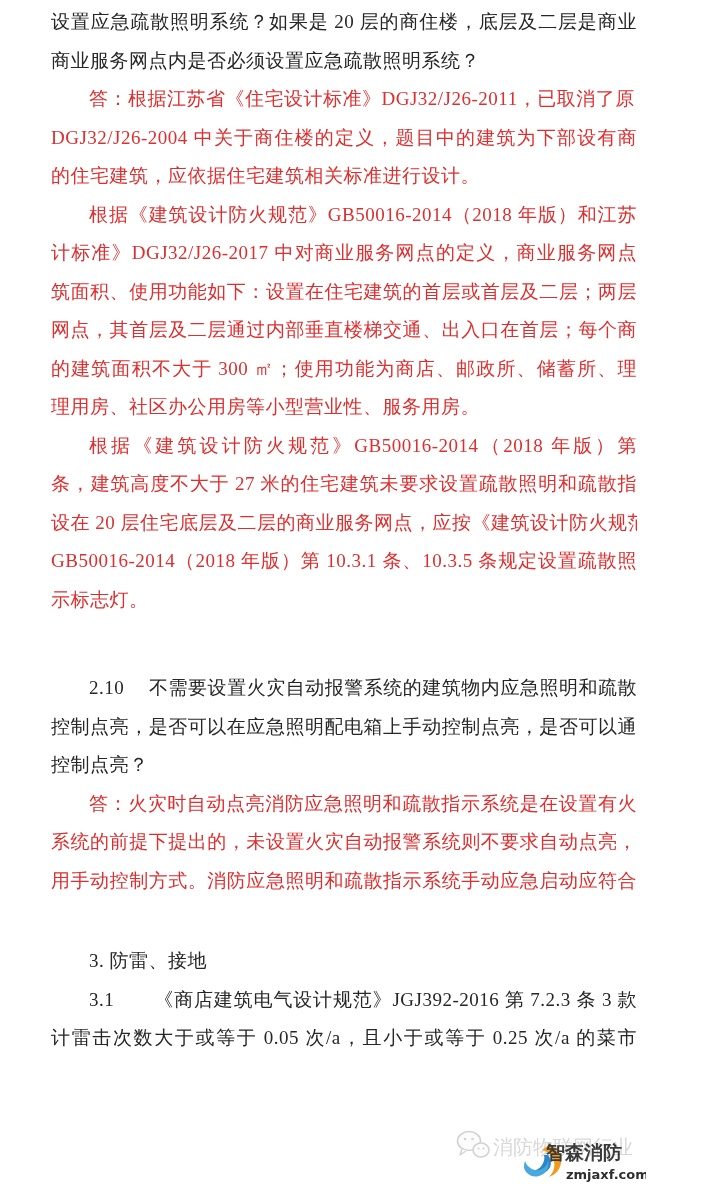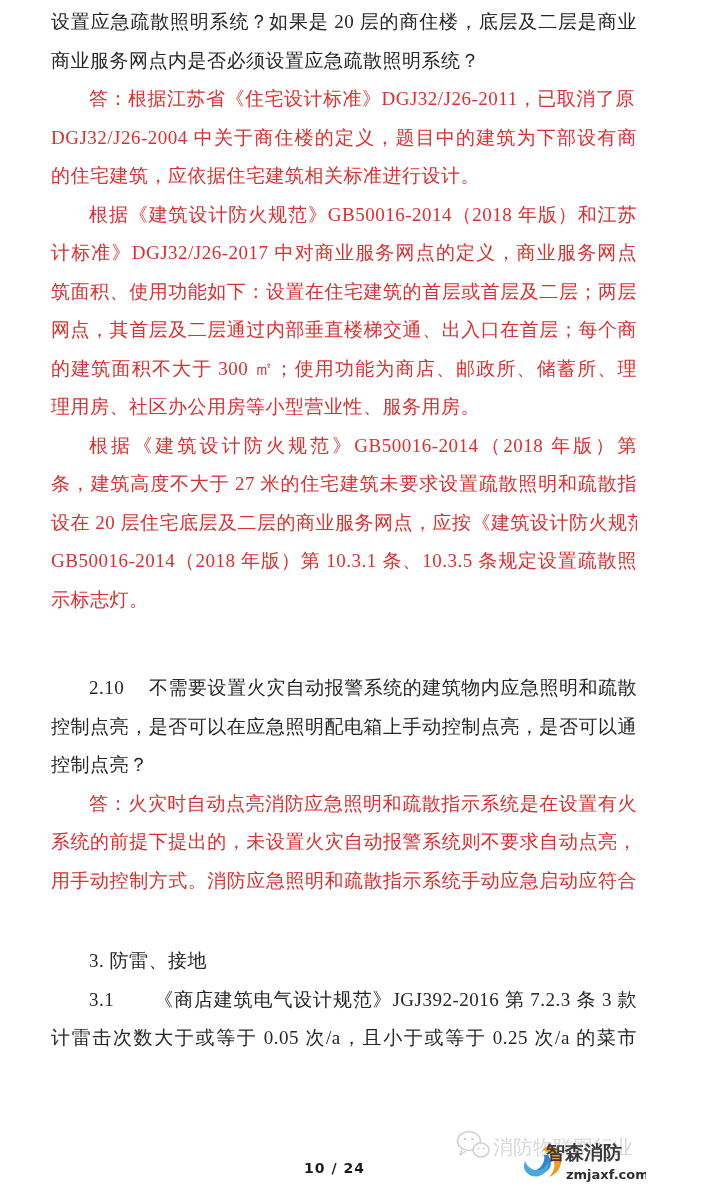--- a/index.html
+++ b/index.html
@@ -135,23 +135,20 @@
       <div class="spacer" style="height: 42px;"></div>
       <div class="para black">
         <div class="line indent">3. 防雷、接地</div>
       </div>
       <div class="para black">
         <div class="line fill indent">3.1　　《商店建筑电气设计规范》JGJ392-2016 第 7.2.3 条 3 款规定：年预</div>
         <div class="line fill">计雷击次数大于或等于 0.05 次/a，且小于或等于 0.25 次/a 的菜市场、商品仓</div>
       </div>
     </div>
 
-  <div class="footer">
-    <span class="page-number">10 / 24</span>
-  </div>
 
   <div class="watermark">
     <div class="wm-gray">
       <span class="wm-ghost">
         <svg width="34" height="32" viewBox="0 0 34 32">
           <ellipse cx="13" cy="12" rx="11.5" ry="9.5" fill="#fcfcfc" stroke="#d2d2d2" stroke-width="1.6"></ellipse>
           <path d="M6 20 L4 26 L10 22" fill="#fcfcfc" stroke="#d2d2d2" stroke-width="1.4" stroke-linejoin="round"></path>
           <circle cx="9" cy="10" r="1.3" fill="#d2d2d2"></circle>
           <circle cx="16.5" cy="10" r="1.3" fill="#d2d2d2"></circle>
           <ellipse cx="25" cy="21" rx="8" ry="7" fill="#fcfcfc" stroke="#d2d2d2" stroke-width="1.6"></ellipse>

